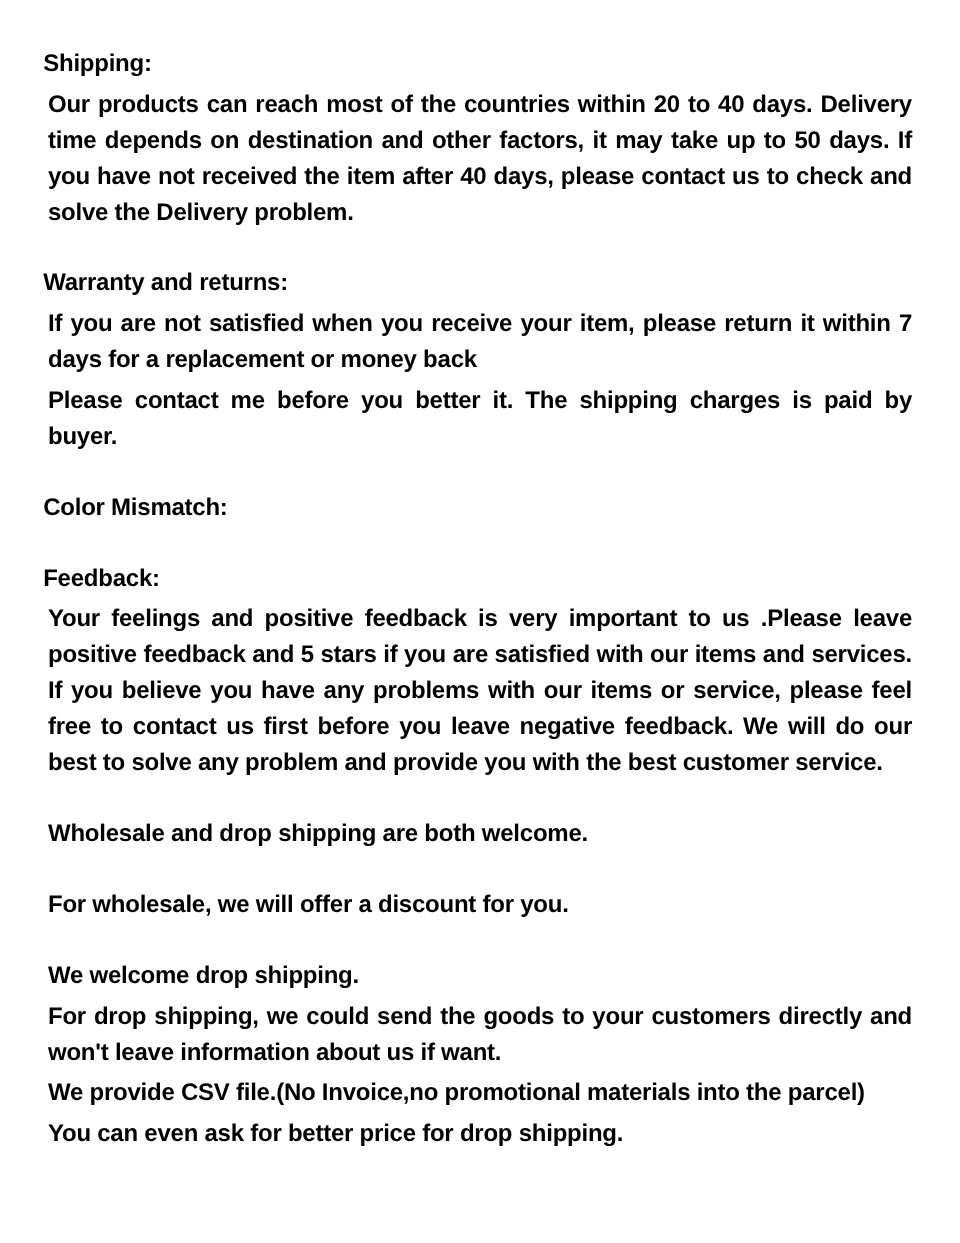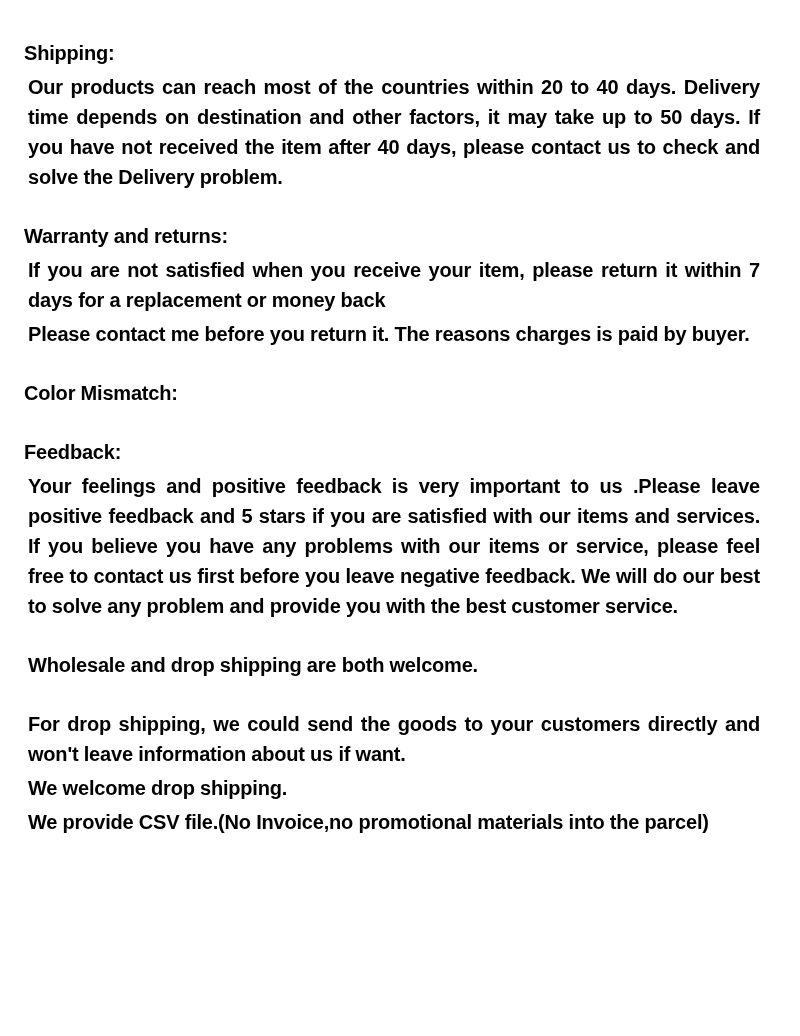--- a/index.html
+++ b/index.html
@@ -10,21 +10,21 @@
   body {
     width: 800px;
     height: 1036px;
     overflow: hidden;
     font-family: "Liberation Sans", "DejaVu Sans", sans-serif;
   }
   .doc {
     box-sizing: border-box;
     width: 800px;
     height: 1036px;
-    padding: 38px 36px 20px 24px;
+    padding: 38px 36px 20px 36px;
     color: #000000;
     font-weight: bold;
     font-size: 20px;
     line-height: 30px;
     letter-spacing: -0.2px;
   }
   .section {
     margin: 0 0 29px 0;
   }
   .section:last-child {
@@ -49,36 +49,40 @@
 <div class="doc">
 
   <div class="section">
     <h2>Shipping:</h2>
     <p>Our products can reach most of the countries within 20 to 40 days. Delivery time depends on destination and other factors, it may take up to 50 days. If you have not received the item after 40 days, please contact us to check and solve the Delivery problem.</p>
   </div>
 
   <div class="section">
     <h2>Warranty and returns:</h2>
     <p>If you are not satisfied when you receive your item, please return it within 7 days for a replacement or money back</p>
-    <p>Please contact me before you return it. The reasons charges is paid by buyer.</p>
+    <p>Please contact me before you better it. The shipping charges is paid by buyer.</p>
   </div>
 
   <div class="section">
     <h2>Color Mismatch:</h2>
   </div>
 
   <div class="section">
     <h2>Feedback:</h2>
     <p>Your feelings and positive feedback is very important to us .Please leave positive feedback and 5 stars if you are satisfied with our items and services. If you believe you have any problems with our items or service, please feel free to contact us first before you leave negative feedback. We will do our best to solve any problem and provide you with the best customer service.</p>
   </div>
 
   <div class="section">
     <p>Wholesale and drop shipping are both welcome.</p>
   </div>
 
+  <div class="section">
+    <p>For wholesale, we will offer a discount for you.</p>
+  </div>
 
   <div class="section">
+    <p>We welcome drop shipping.</p>
     <p>For drop shipping, we could send the goods to your customers directly and won't leave information about us if want.</p>
-    <p>We welcome drop shipping.</p>
     <p>We provide CSV file.(No Invoice,no promotional materials into the parcel)</p>
+    <p>You can even ask for better price for drop shipping.</p>
   </div>
 
 </div>
 
 </body></html>

